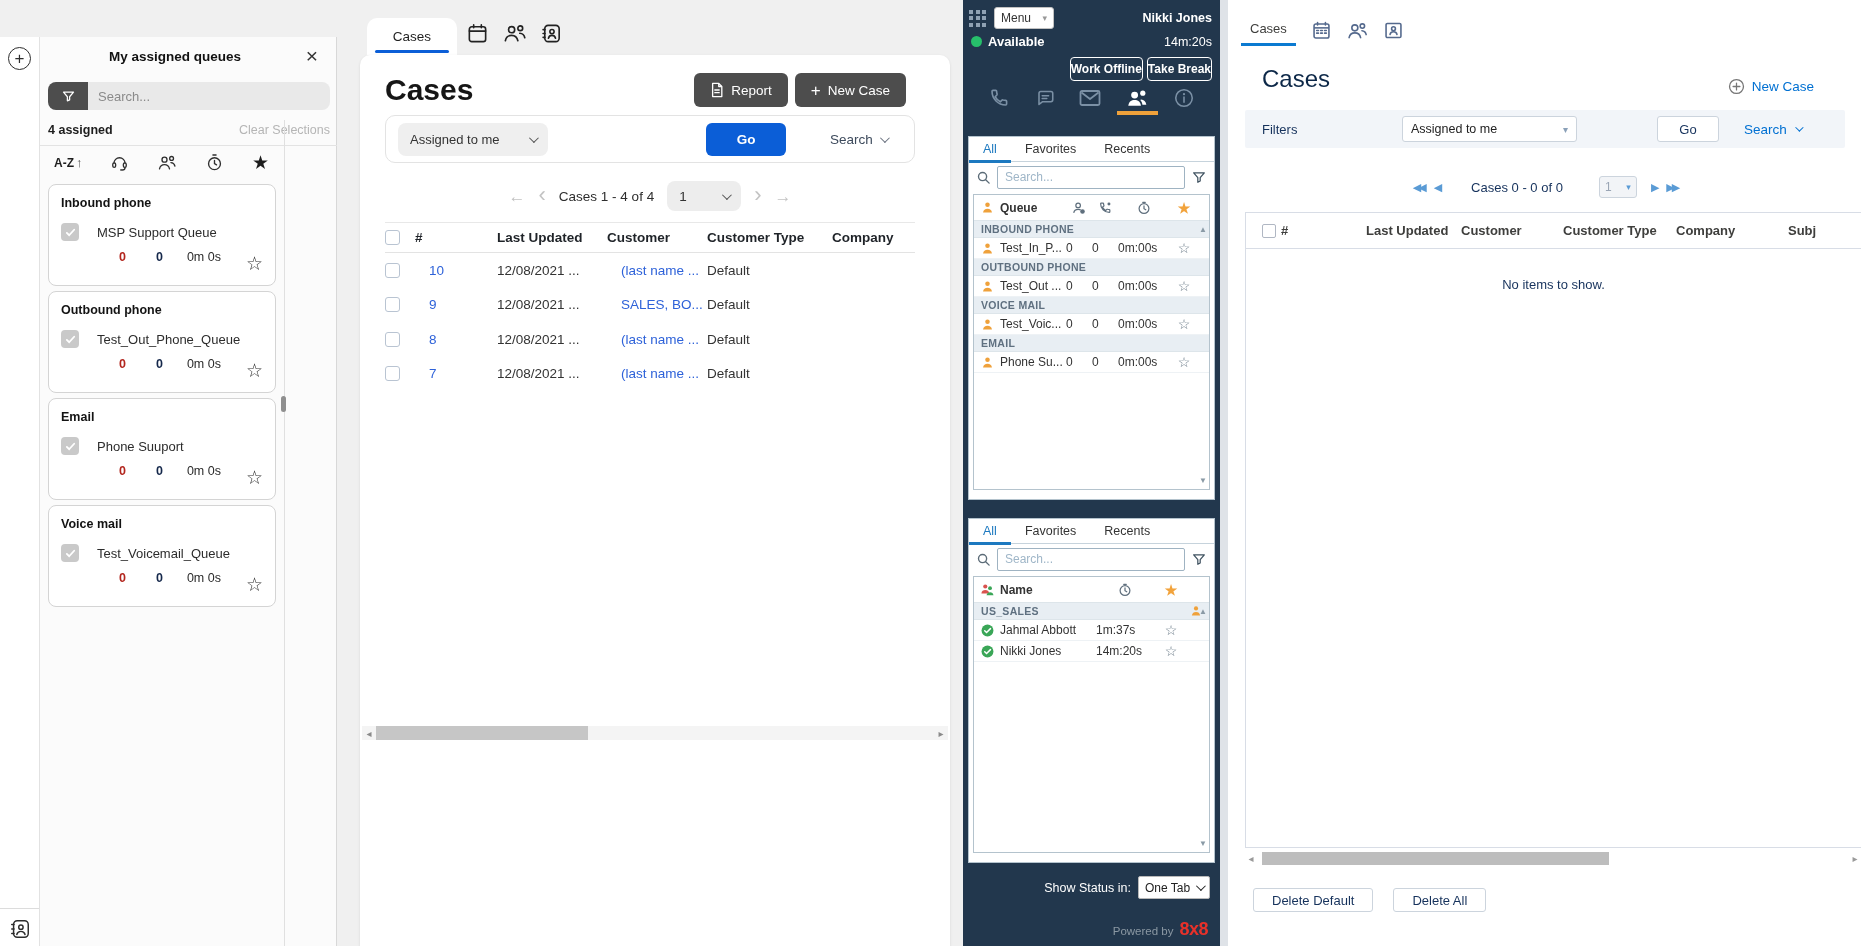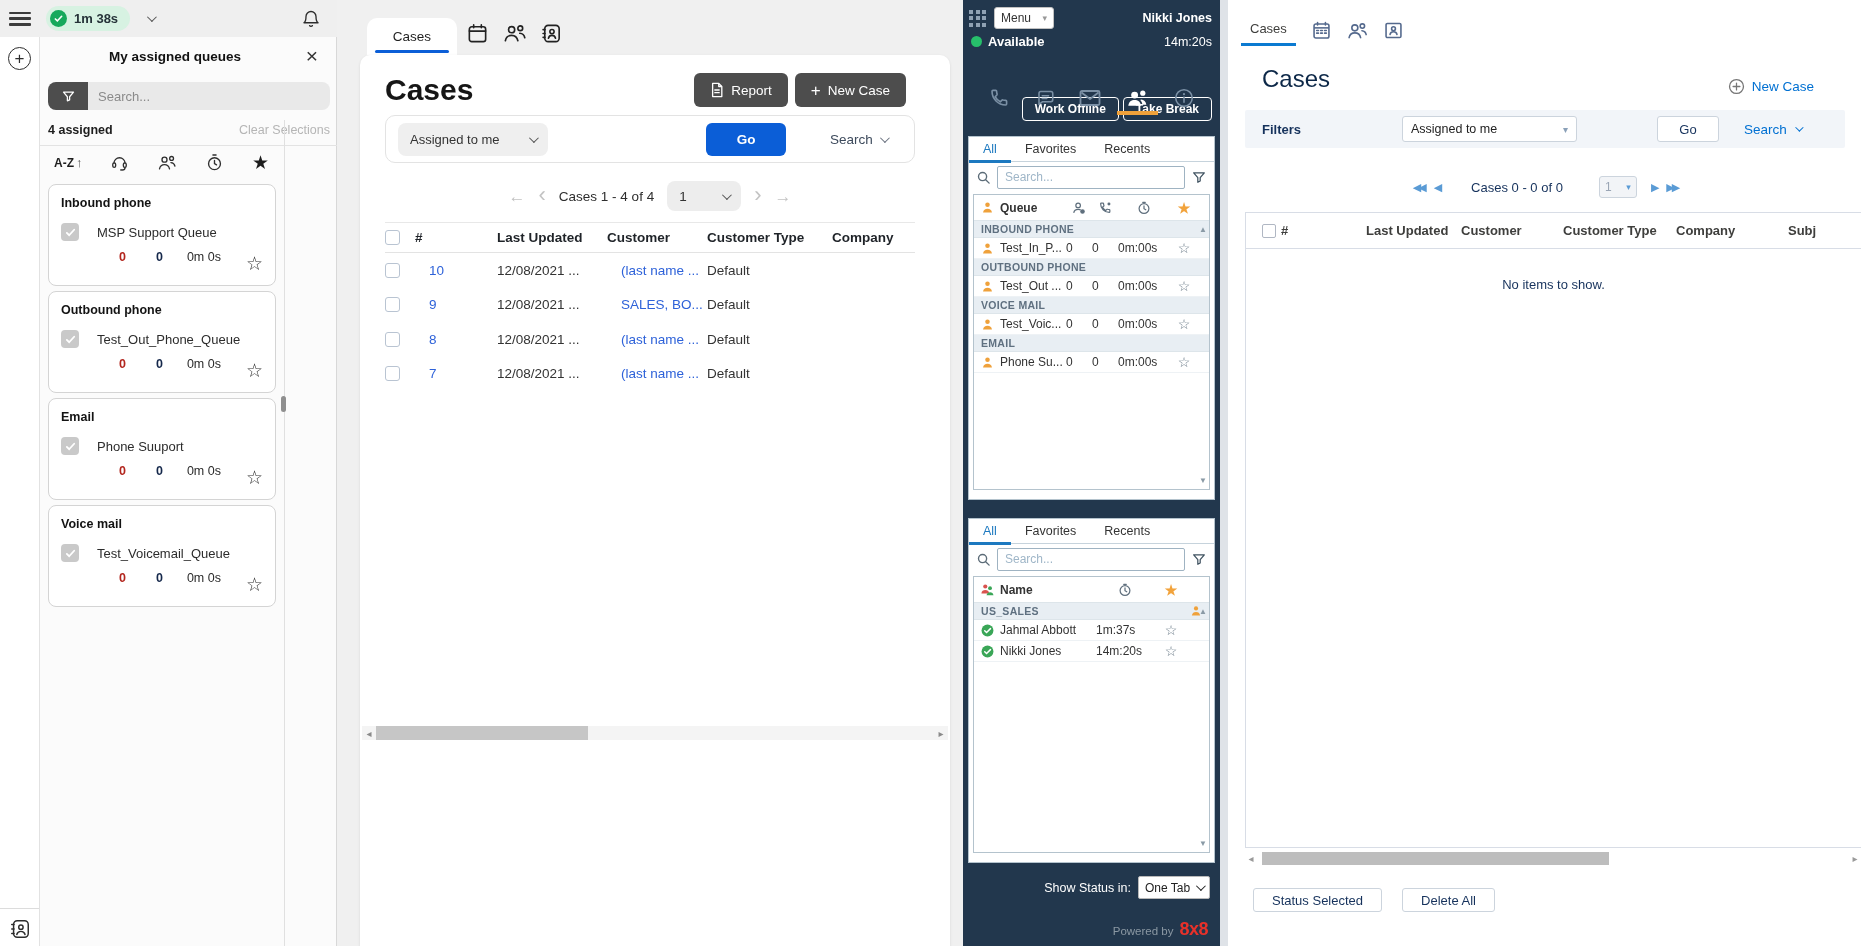--- a/index.html
+++ b/index.html
@@ -92,21 +92,21 @@
   .ap-grid { display:grid; grid-template-columns:repeat(3,4px); grid-gap:2.5px; margin-right:8px; cursor:pointer; }
   .ap-grid i { width:4px; height:4px; background:#8fa1b3; }
   .ap-menu { width:60px; height:22px; background:#fff; border:1px solid #c2c2c2; border-radius:3px; display:flex; align-items:center; padding:0 6px; font-size:12px; color:#333; cursor:pointer; }
   .ap-menu .car { margin-left:auto; color:#999; font-size:9px; }
   .ap-name { margin-left:auto; color:#fff; font-weight:bold; font-size:12.5px; }
   .ap-status { position:absolute; left:8px; top:34px; right:8px; display:flex; align-items:center; color:#fff; }
   .ap-dot { width:11px; height:11px; border-radius:50%; background:#27c06b; margin-right:6px; }
   .ap-status b { font-size:13px; }
   .ap-timer { margin-left:auto; font-size:12.5px; }
   .ap-btnrow { position:absolute; right:8px; top:57px; display:flex; gap:4px; }
-  .btn-outline-w { height:24px; background:transparent; border:1.5px solid #fff; border-radius:4px; color:#fff; font-weight:bold; font-size:12px; padding:0 12px; cursor:pointer; font-family:"Liberation Sans",sans-serif;margin-top:40px; }
+  .btn-outline-w { height:24px; background:transparent; border:1.5px solid #fff; border-radius:4px; color:#fff; font-weight:bold; font-size:12px; padding:0 0; cursor:pointer; font-family:"Liberation Sans",sans-serif; }
   .ap-iconbar { position:absolute; left:0; top:84px; width:100%; height:28px; display:flex; justify-content:space-around; align-items:center; color:#7b90a5; padding:0 14px; }
   .ap-iconbar .abicon { cursor:pointer; position:relative; }
   .abicon.active { color:#fff; }
   .abicon.active::after { content:""; position:absolute; left:-8px; right:-8px; bottom:-6px; height:4px; background:#efa13b; }
 
   .dbox { position:absolute; left:5px; width:247px; background:#fff; border:1px solid #b4c3cd; }
   .dbox-tabs { display:flex; height:25px; border-bottom:1px solid #c6d3dc; }
   .dtab { padding:12px 14px; display:flex; align-items:center; font-size:12.5px; color:#333; cursor:pointer; position:relative; }
   .dtab.active { color:#1d79c0; }
   .dtab.active::after { content:""; position:absolute; left:0; right:0; bottom:-2px; height:3px; background:#1d79c0; }
@@ -135,21 +135,21 @@
   .crm { position:absolute; left:1228px; top:0; width:633px; height:946px; background:#fff; color:#16325c; }
   .crm-tabs { position:absolute; left:17px; top:15px; display:flex; align-items:center; gap:17px; }
   .crm-tab { font-size:13px; color:#3e3e3c; padding:6px 5px 10px 5px; position:relative; cursor:pointer; }
   .crm-tab::after { content:""; position:absolute; left:-4px; right:-4px; bottom:0; height:3.5px; background:#0b7ad1; }
   .crm-tabicons { display:flex; gap:14px; color:#54698d; margin-left:2px; }
   .crm-tabicons .ticon { cursor:pointer; }
   .crm-title { position:absolute; left:34px; top:65px; font-size:24px; font-weight:500; color:#0d2848; }
   .crm-newcase { position:absolute; right:47px; top:78px; display:flex; align-items:center; gap:7px; cursor:pointer; }
   .crm-newcase span { color:#0070d2; font-size:13.5px; }
   .crm-filterbar { position:absolute; left:17px; top:110px; width:600px; height:38px; background:#f2f5f9; border-radius:2px; display:flex; align-items:center; }
-  .crm-filterbar .flabel { font-size:13px; margin-left:17px; color:#16325c;font-weight:bold; }
+  .crm-filterbar .flabel { font-size:13px; margin-left:17px; color:#16325c; }
   .crm-fselect { position:absolute; left:157px; width:175px; height:26px; background:#fff; border:1px solid #ccd4dd; border-radius:3px; display:flex; align-items:center; padding:0 8px; font-size:12.5px; color:#222; cursor:pointer; }
   .crm-fselect .car { margin-left:auto; color:#8aa0b8; font-size:10px; }
   .btn-crm { height:26px; background:#fff; border:1px solid #ccd4dd; border-radius:3px; color:#16325c; font-size:13px; padding:0 20px; cursor:pointer; font-family:"Liberation Sans",sans-serif; }
   .crm-go { position:absolute; left:412px; width:62px; }
   .crm-searchlink { position:absolute; left:499px; display:flex; align-items:center; gap:8px; color:#0070d2; font-size:13.5px; cursor:pointer; }
   .crm-pag { position:absolute; left:17px; top:172px; width:600px; height:30px; display:flex; align-items:center; justify-content:center; gap:10px; font-size:13px; color:#16325c; }
   .crm-pagarrow { color:#5a9bd5; font-size:11px; cursor:pointer; letter-spacing:-3px; }
   .crm-pagsel { width:38px; height:22px; background:#f2f4f7; border:1px solid #ccd4dd; border-radius:3px; display:flex; align-items:center; padding:0 5px; color:#9aa5b5; font-size:12px; cursor:default; margin:0 4px; }
   .crm-pagsel .car { margin-left:auto; color:#5a9bd5; font-size:9px; }
   .crm-tablebox { position:absolute; left:17px; top:212px; width:616px; height:636px; border:1px solid #d8dde6; border-right:none; }
@@ -163,42 +163,20 @@
   .crm-actions { position:absolute; left:25px; top:888px; display:flex; gap:20px; }
   .crm-actions .btn-crm { height:24px; font-size:13px; border-radius:3px; padding:0 18px; }
 
   svg { display:block; }
 </style>
 </head>
 <body>
 
 <div class="stage">
 
-  <div class="topbar">
-    <div class="hamburger">
-        <span></span>
-        <span></span>
-        <span></span>
-      </div>
-    <div class="timer-badge">
-      <span class="badge-check">
-        <svg width="9" height="9" viewBox="0 0 10 10">
-            <path d="M1.5 5.5l2.2 2.2L8.5 2.5" fill="none" stroke="#fff" stroke-width="1.8" stroke-linecap="round"></path>
-          </svg>
-      </span>
-      <span>1m 38s</span>
-    </div>
-    <span class="chev" style="margin-left:17px;"></span>
-    <span class="bell">
-      <svg width="20" height="22" viewBox="0 0 24 24" fill="none" stroke="#2c2c2c" stroke-width="1.6" stroke-linecap="round" stroke-linejoin="round">
-          <path d="M18 9a6 6 0 0 0-12 0c0 6-2.5 7.5-2.5 7.5h17S18 15 18 9z"></path>
-          <path d="M10.3 20a2 2 0 0 0 3.4 0"></path>
-        </svg>
-    </span>
-  </div>
 
   <div class="left-rail">
     <div class="rail-plus">+</div>
     <div class="rail-divider"></div>
     <span class="ab" style="left:9px; top:880px;">
       <svg width="22" height="24" viewBox="0 0 24 24" fill="none" stroke="#2c2c2c" stroke-width="1.6">
           <rect x="5" y="3" width="16" height="18" rx="4"></rect>
           <circle cx="13" cy="10" r="2.4"></circle>
           <path d="M8.5 18c.6-2.4 2.3-3.4 4.5-3.4s3.9 1 4.5 3.4" stroke-linecap="round"></path>
           <path d="M3 7h2.5M3 12h2.5M3 17h2.5" stroke-linecap="round"></path>
@@ -799,18 +777,18 @@
       <div class="crm-empty">No items to show.</div>
     </div>
 
     <div class="crm-hscroll">
       <span class="crm-hs-arrow">◂</span>
       <span class="crm-hs-thumb"></span>
       <span class="crm-hs-arrow" style="margin-left:auto;">▸</span>
     </div>
 
     <div class="crm-actions">
-      <button class="btn-crm">Status Selected</button>
+      <button class="btn-crm">Delete Default</button>
       <button class="btn-crm">Delete All</button>
     </div>
   </div>
 
 </div>
 
 </body></html>

